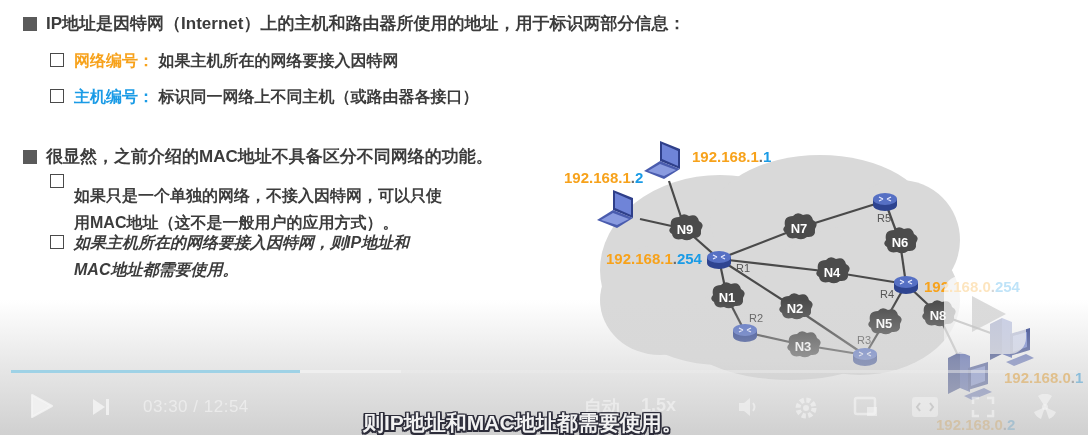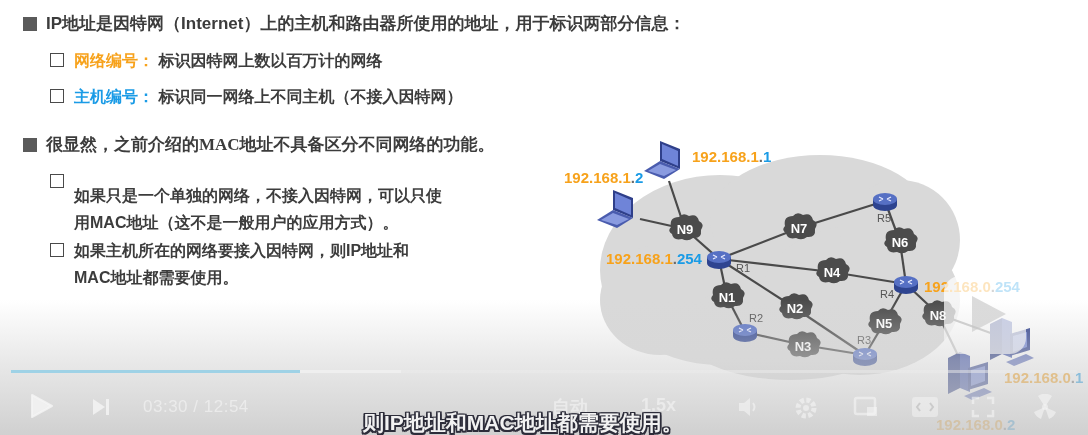--- a/index.html
+++ b/index.html
@@ -39,42 +39,42 @@
 
 <div class="slide">
 
   <div class="bullet-l1" style="left:23px; top:12px;">
     <span class="sq"></span>
     <span>IP地址是因特网（Internet）上的主机和路由器所使用的地址，用于标识两部分信息：</span>
   </div>
   <div class="bullet-l2" style="left:50px; top:47px;">
     <span class="box"></span>
     <span>
-      <span class="kw-orange">网络编号：</span><span> 标识因特网上数以百万计的网络</span>
+      <span class="kw-orange">网络编号：</span><span> 如果主机所在的网络要接入因特网</span>
     </span>
   </div>
   <div class="bullet-l2" style="left:50px; top:83px;">
     <span class="box"></span>
     <span>
-      <span class="kw-blue">主机编号：</span><span> 标识同一网络上不同主机（不接入因特网）</span>
-    </span>
-  </div>
-
-  <div class="bullet-l1" style="left:23px; top:133px;font-family:Liberation Serif, serif;">
+      <span class="kw-blue">主机编号：</span><span> 标识同一网络上不同主机（或路由器各接口）</span>
+    </span>
+  </div>
+
+  <div class="bullet-l1" style="left:23px; top:145px;">
     <span class="sq"></span>
     <span>很显然，之前介绍的MAC地址不具备区分不同网络的功能。</span>
   </div>
   <div class="bullet-l2" style="left:50px; top:168px;">
     <span class="box"></span>
     <span style="display:flex; flex-direction:column;margin-top:14px;">
       <span>如果只是一个单独的网络，不接入因特网，可以只使</span>
       <span>用MAC地址（这不是一般用户的应用方式）。</span>
     </span>
   </div>
-  <div class="bullet-l2" style="left:50px; top:237px;">
+  <div class="bullet-l2" style="left:50px; top:229px;font-style:italic;">
     <span class="box"></span>
     <span style="display:flex; flex-direction:column;">
       <span>如果主机所在的网络要接入因特网，则IP地址和</span>
       <span>MAC地址都需要使用。</span>
     </span>
   </div>
 
   <svg class="diagram" width="1088" height="435" viewBox="0 0 1088 435">
     <defs>
       <g id="router">
@@ -238,21 +238,21 @@
   <path d="M2,2 L14,10 L2,18 Z" fill="rgba(245,245,245,0.8)"></path>
   <rect x="15" y="2" width="3" height="16" fill="rgba(245,245,245,0.8)"></rect>
 </svg>
 
 <div class="time">
   <span>03:30</span>
   <span>/</span>
   <span>12:54</span>
 </div>
 
-<div class="txt-ctrl" style="left:552px;">自动</div>
+<div class="txt-ctrl" style="left:584px;">自动</div>
 <div class="txt-ctrl" style="left:641px;">1.5x</div>
 
 <svg class="ctrl" style="left:737px; top:396px;" width="24" height="22" viewBox="0 0 24 22">
   <path d="M2,7 L7,7 L13,2 L13,20 L7,15 L2,15 Z" fill="rgba(245,245,245,0.6)"></path>
   <path d="M16,7 Q19,11 16,15" stroke="rgba(245,245,245,0.6)" stroke-width="2" fill="none"></path>
 </svg>
 <svg class="ctrl" style="left:794px; top:396px;" width="24" height="24" viewBox="0 0 24 24">
   <circle cx="12" cy="12" r="8" fill="none" stroke="rgba(245,245,245,0.6)" stroke-width="5" stroke-dasharray="4 2.3"></circle>
   <circle cx="12" cy="12" r="3" fill="rgba(245,245,245,0.6)"></circle>
 </svg>

